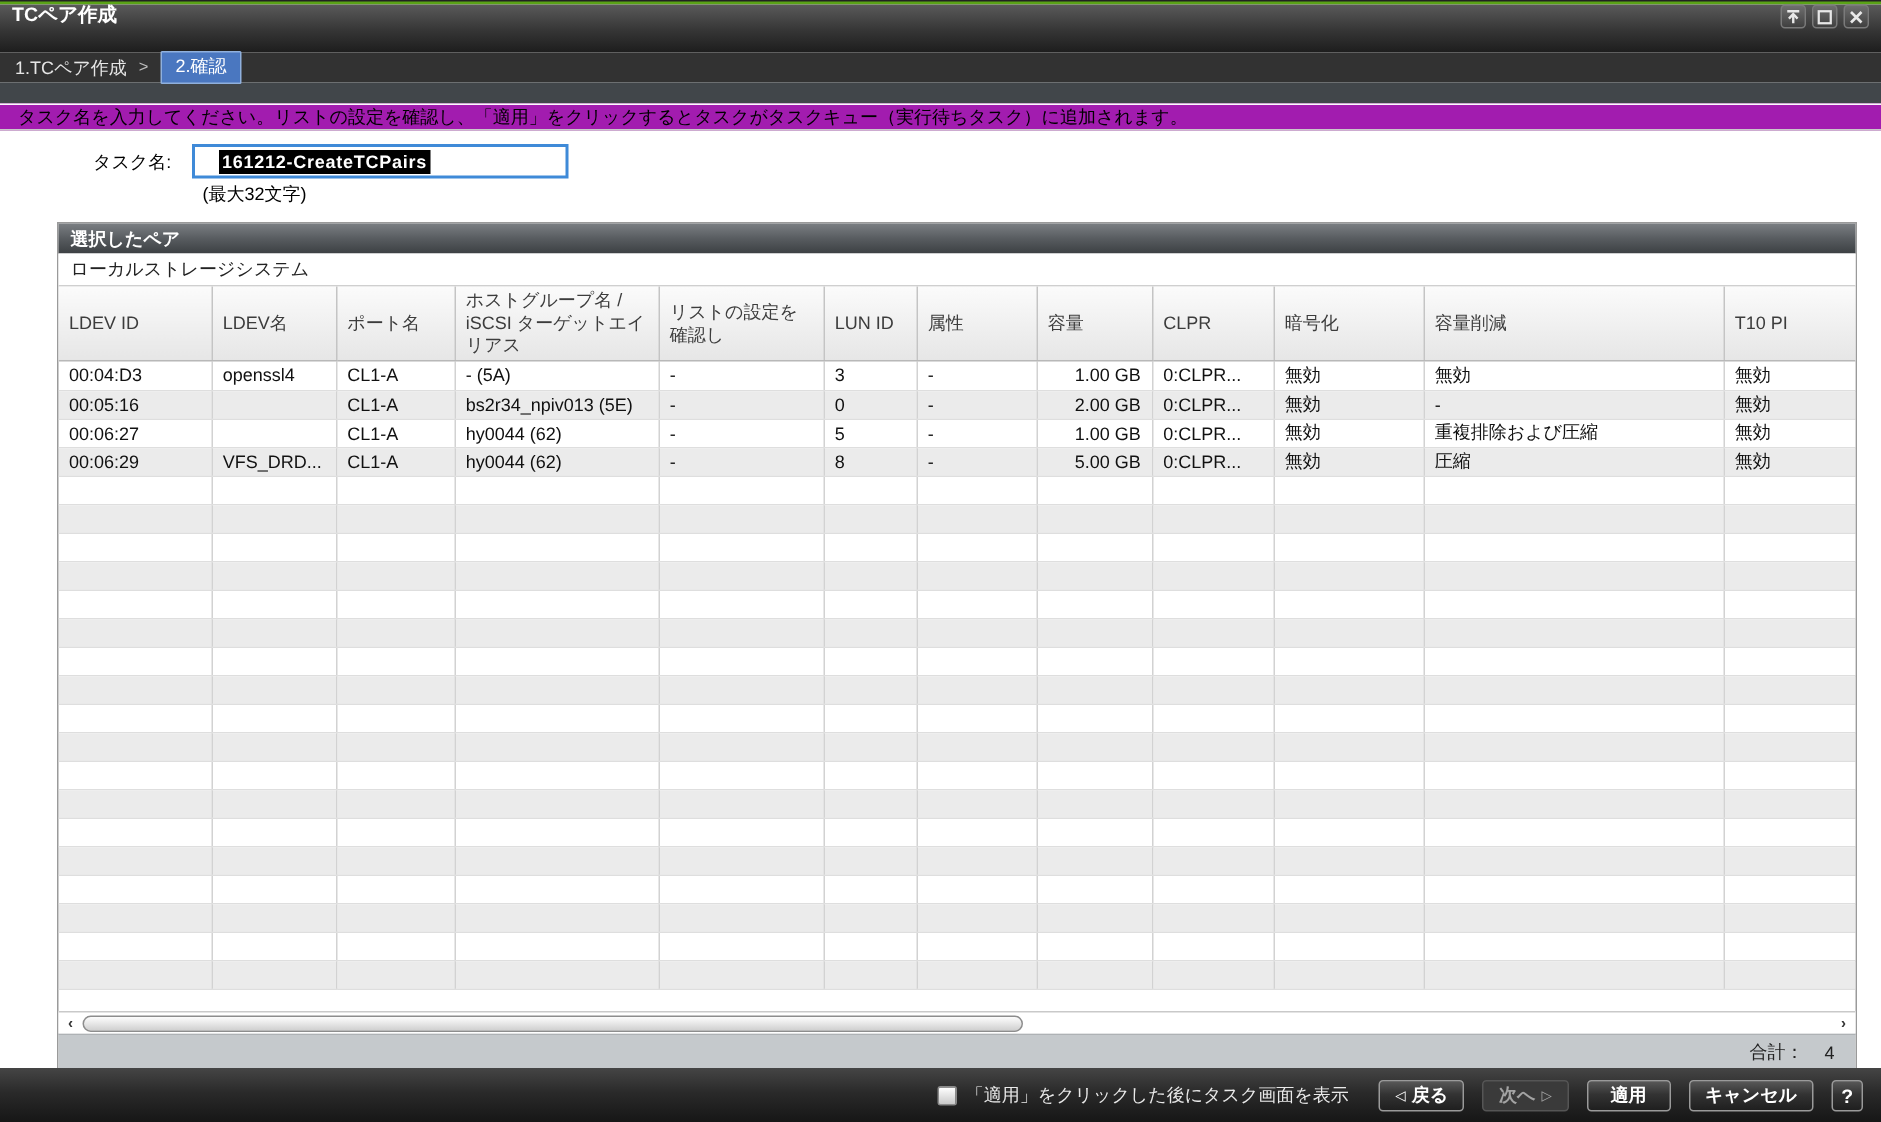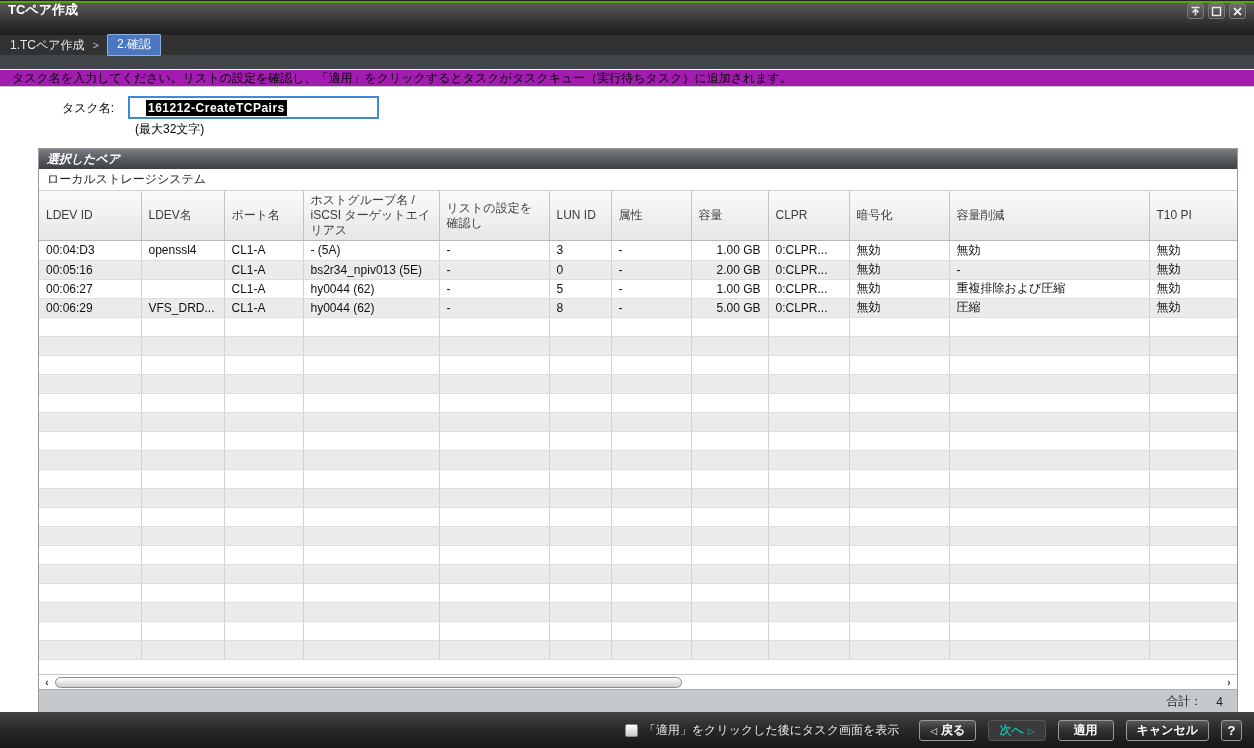--- a/index.html
+++ b/index.html
@@ -51,21 +51,21 @@
     padding:1px 2px; font-size:12px;margin-left:12px;
   }
   .task-hint { position:absolute; left:135px; top:121px; color:#000; }
 
   .tablebox {
     position:absolute; left:38px; top:148px; width:1200px;
     border:1px solid #9a9a9a; background:#fff;
   }
   .tbl-titlebar {
     height:20px; background:linear-gradient(#7b7f83,#585c60 50%,#3c4043);
-    color:#fff; font-weight:bold; display:flex; align-items:center; padding:0 8px;font-style:italic;
+    color:#fff; font-weight:bold; display:flex; align-items:center; padding:0 8px;
   }
   .tbl-subtitle {
     height:22px; display:flex; align-items:center; padding:0 8px;
     border-bottom:1px solid #cfcfcf; color:#222; background:#fff;
   }
   table.grid { border-collapse:collapse; table-layout:fixed; width:1198px; }
   table.grid th {
     height:38px; background:linear-gradient(#fbfbfb,#e6e6e6);
     border-right:1px solid #c4c4c4; border-bottom:1px solid #b8b8b8;
     font-weight:normal; text-align:left; padding:2px 7px; color:#3c3c3c;
@@ -115,21 +115,21 @@
   }
   .chk-label { color:#e9e9e9; }
   .btn {
     min-width:56px; height:21px; border:1px solid #9a9a9a; border-radius:3px;
     background:linear-gradient(#585858,#333 45%,#1f1f1f);
     color:#fff; font-weight:bold; font-size:12px; display:flex; align-items:center;
     justify-content:center; gap:4px; padding:0 10px; cursor:pointer;
   }
   .btn .tri { font-size:9px; font-weight:normal; position:relative; top:0.5px; }
   .btn.disabled {
-    background:#3a3a3a; border-color:#555; color:#14b8a6; cursor:default;text-align:center;
+    background:#3a3a3a; border-color:#555; color:#a3a3a3; cursor:default;text-align:center;
   }
   .btn.help { min-width:21px; width:21px; padding:0; font-size:13px; }
 </style>
 </head>
 <body>
 
 <div class="green-line"></div>
 
 <div class="titlebar">
   <span class="title">TCペア作成</span>

